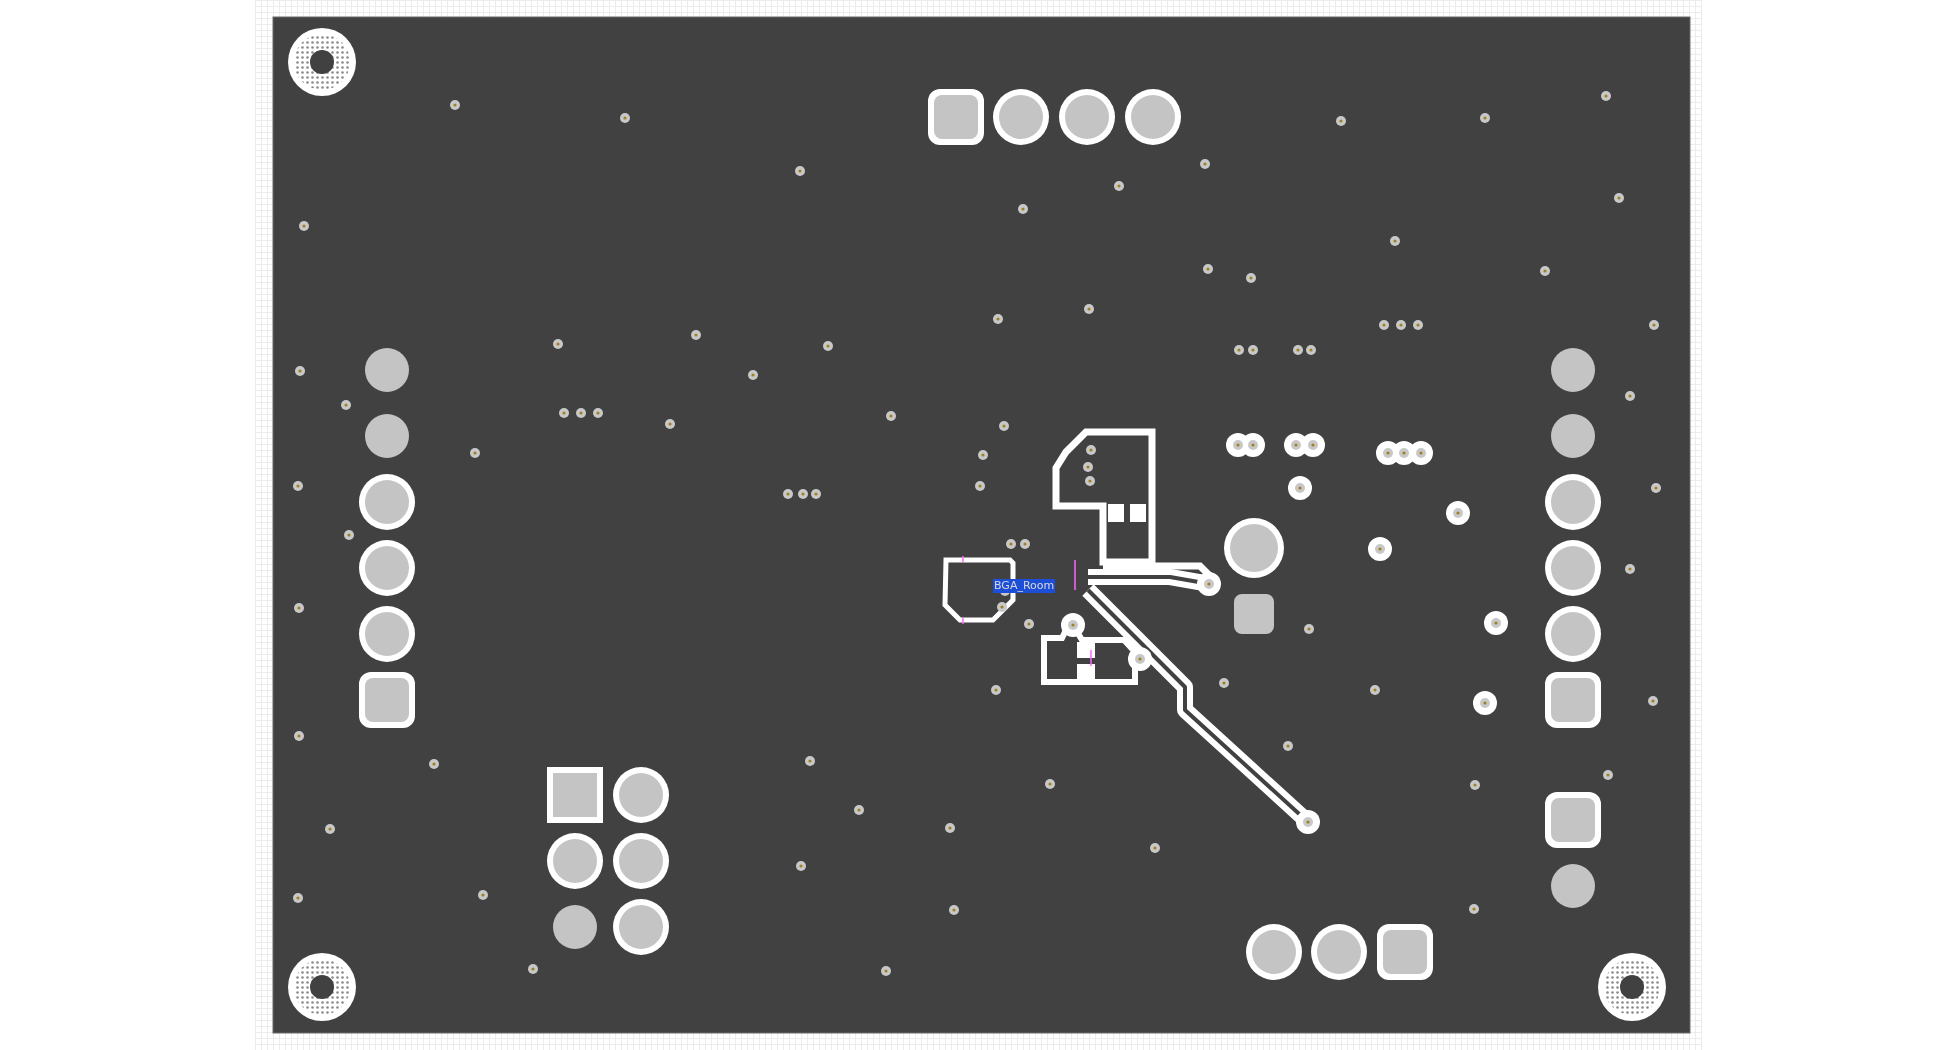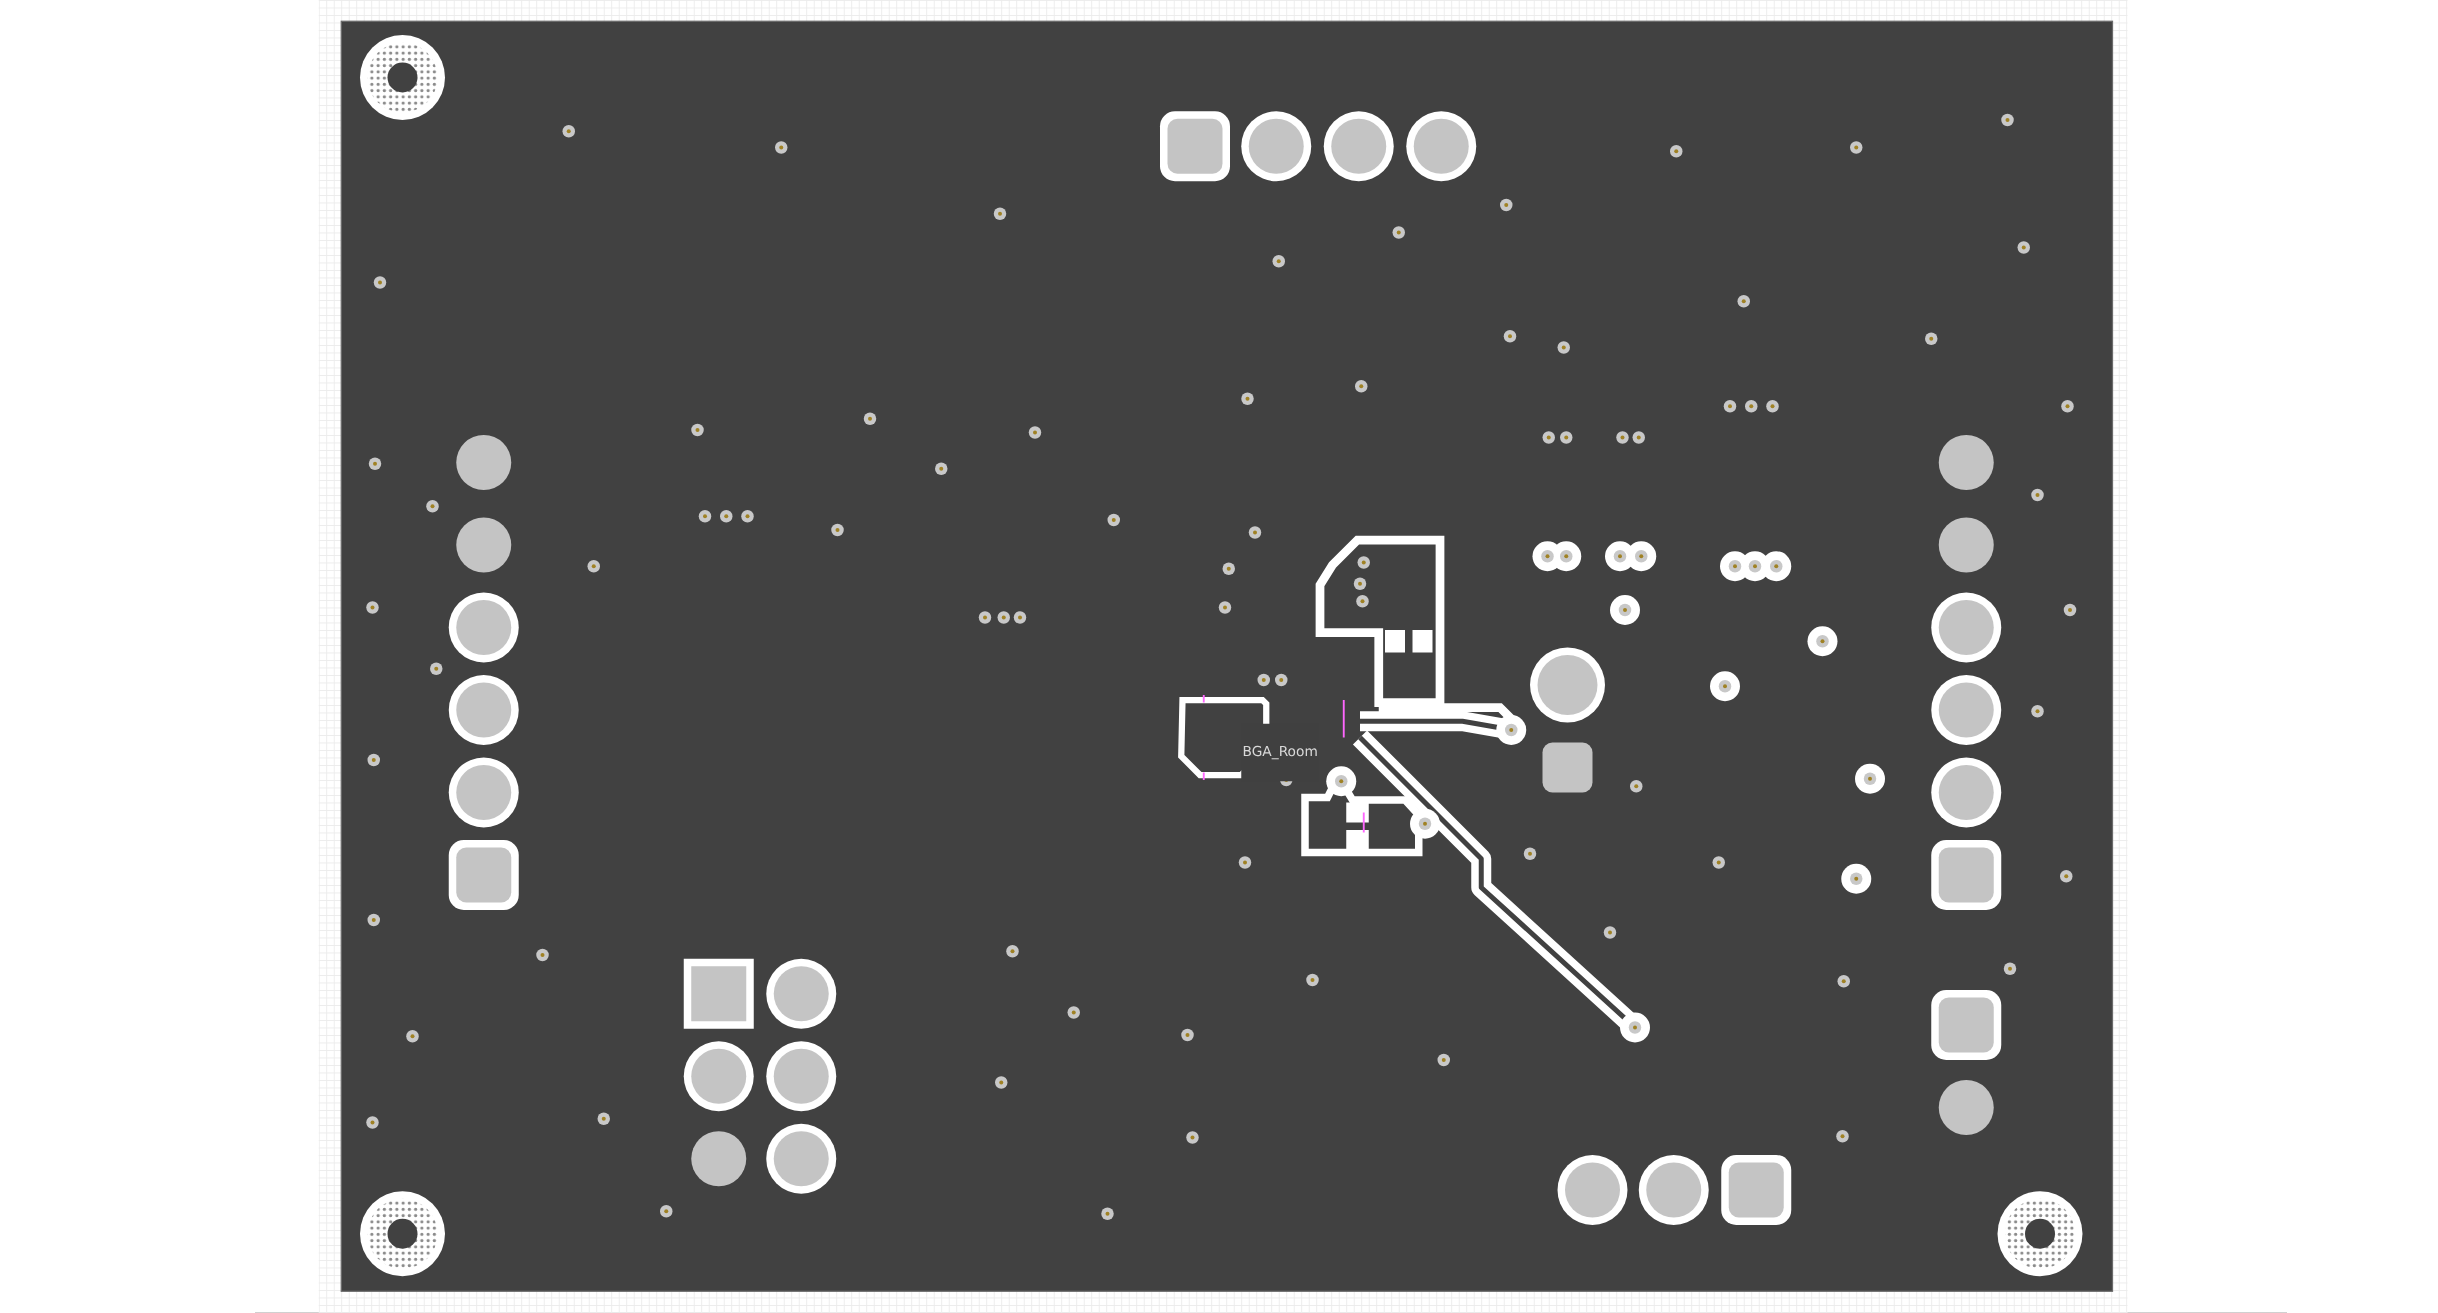--- a/index.html
+++ b/index.html
@@ -2,21 +2,21 @@
 <html><head>
 <meta charset="utf-8">
 <style>
   html, body { margin:0; padding:0; background:#ffffff; }
   body { width:1950px; height:1050px; overflow:hidden; position:relative; font-family:"DejaVu Sans", sans-serif; }
   #canvas { position:absolute; left:0; top:0; }
   .grid-area { position:absolute; left:255px; top:0; width:1447px; height:1050px;
     background-color:#ffffff;
     background-image: linear-gradient(#ececec 1px, transparent 1px), linear-gradient(90deg, #ececec 1px, transparent 1px);
     background-size: 6px 6px; }
-  .room-label { position:absolute; font-size:11px; color:#d8d8d8; background:#404040; padding:16px 1px; line-height:14px; }
+  .room-label { position:absolute; font-size:11px; color:#d8d8d8; background:#1d4ed8; padding:0 1px; line-height:14px; }
 </style>
 </head>
 <body>
 
 <div class="grid-area"></div>
 
 <svg id="canvas" width="1950" height="1050" xmlns="http://www.w3.org/2000/svg">
   <defs>
     <pattern id="hatch" width="5" height="5" patternUnits="userSpaceOnUse">
       <rect width="5" height="5" fill="#ffffff"></rect>

